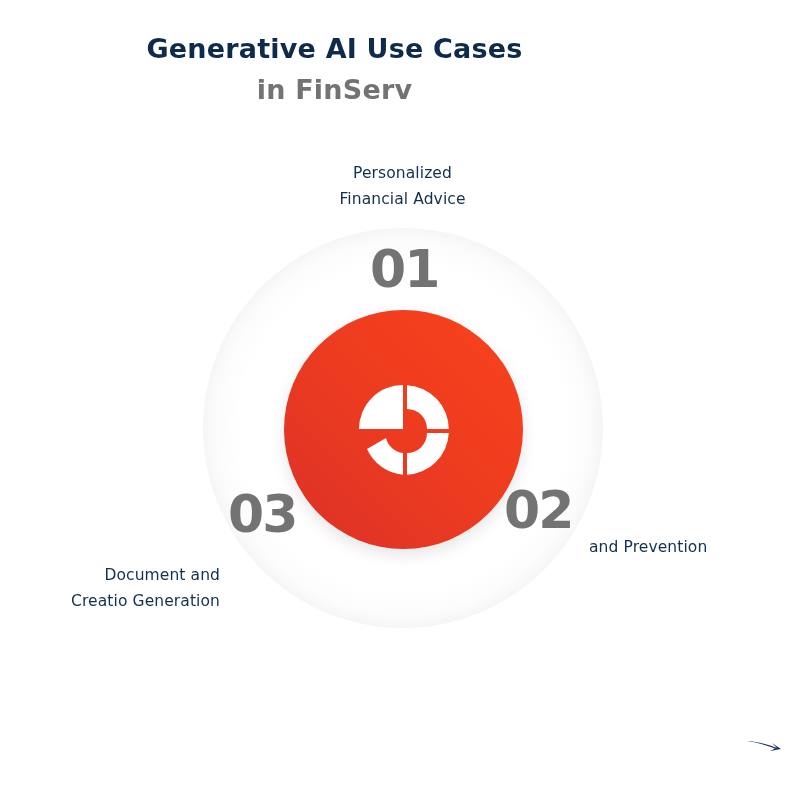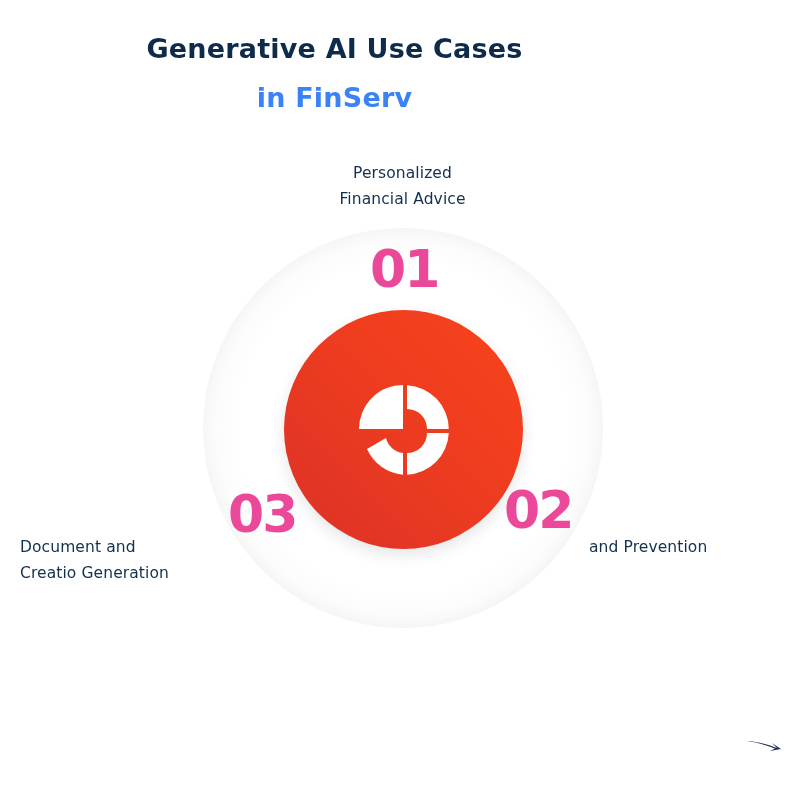--- a/index.html
+++ b/index.html
@@ -18,39 +18,40 @@
       position: absolute;
       left: 0;
       width: 669px;
       text-align: center;
       font-weight: bold;
       font-size: 27px;
       letter-spacing: 0.2px;
       line-height: 40px;
     }
     .title-line1 { top: 29px; color: #0f2b4c; }
-    .title-line2 { top: 78px; color: #3b82f6; }
+    .title-line2 { top: 70px; color: #737373; }
 
     .label {
       position: absolute;
       color: #13304f;
       font-size: 15.5px;
       line-height: 26px;
       letter-spacing: 0.1px;
     }
     .label-top {
       left: 250px;
       width: 305px;
       top: 160px;
       text-align: center;
     }
     .label-left {
       left: 20px;
       width: 200px;
-      top: 534px;
+      top: 562px;
+      text-align: right;
     }
     .label-right {
       left: 589px;
       width: 200px;
       top: 534px;
       text-align: left;
     }
     .outer-ring {
       position: absolute;
       left: 203px;
@@ -73,21 +74,21 @@
     }
     .icon {
       position: absolute;
       left: 355px;
       top: 381px;
       width: 98px;
       height: 98px;
     }
     .num {
       position: absolute;
-      color: #ec4899;
+      color: #737373;
       font-weight: bold;
       font-size: 52px;
       line-height: 52px;
       letter-spacing: -2px;
     }
     .num-01 { left: 370px; top: 243px; }
     .num-02 { left: 504px; top: 484px; }
     .num-03 { left: 228px; top: 488px; }
 
     .logo {

